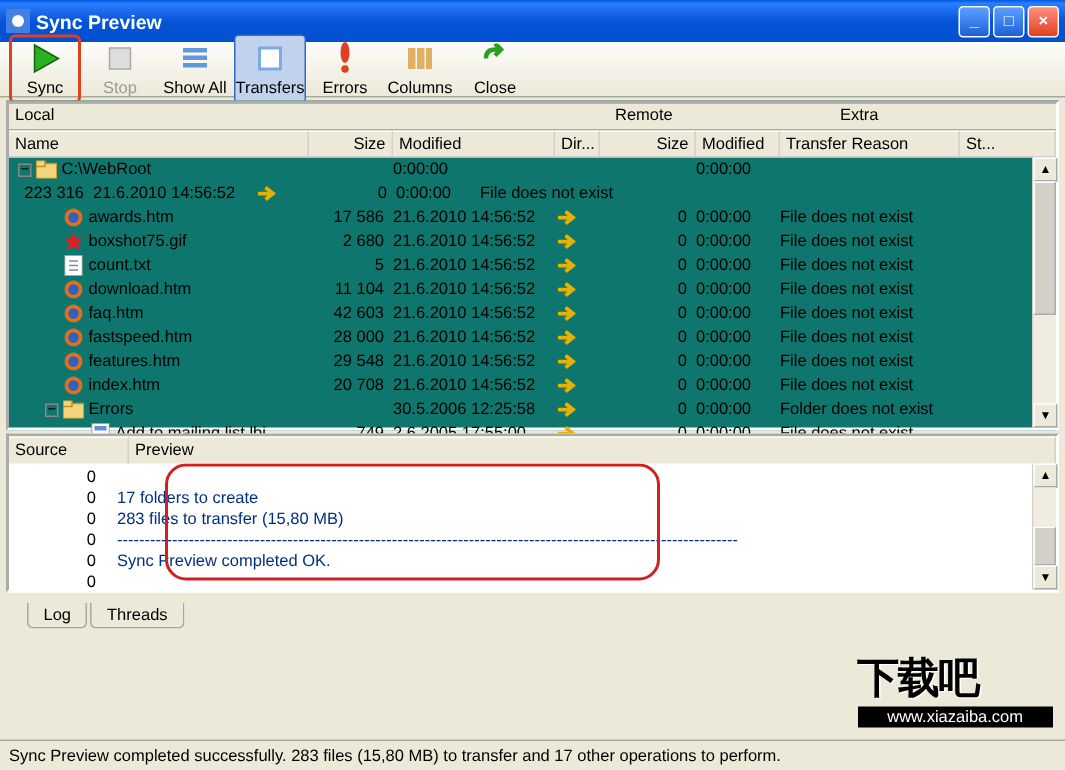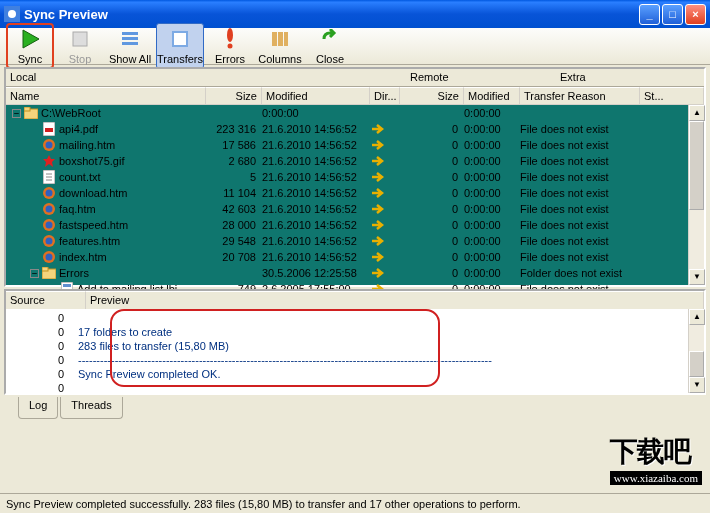--- a/index.html
+++ b/index.html
@@ -38,26 +38,26 @@
 .sv-btn { width: 16px; height: 16px; background: #ece9d8; border: 1px outset #fff; text-align: center; font-size: 8px; line-height: 14px; }
 .sv-track { position: absolute; top: 16px; bottom: 16px; left: 0; right: 0; background: #f0ece0; }
 .sv-thumb { position: absolute; top: 0; left: 0; right: 0; height: 60%; background: #d4d0c8; border: 1px outset #fff; }
 .msg-panel { height: 106px; border: 2px inset #fff; margin: 2px 4px; background: white; display: flex; flex-direction: column; position: relative; }
 .msg-hdrs { height: 18px; display: flex; background: #ece9d8; }
 .msg-body { flex: 1; padding: 2px; position: relative; overflow: hidden; }
 .msg-row { display: flex; height: 14px; font-size: 11px; align-items: center; }
 .m-src { width: 70px; text-align: right; padding-right: 14px; }
 .m-msg { flex: 1; color: #003080; }
 .red-box { position: absolute; border: 2px solid #d02020; border-radius: 14px; pointer-events: none; }
-.tabs { height: 22px; display: flex; padding-left: 14px; margin: 0 4px; }
+.tabs { height: 22px; display: flex; align-items: flex-end; padding-left: 14px; margin: 0 4px; }
 .tab { padding: 2px 10px; background: #ece9d8; border: 1px solid #aca899; border-top: none; border-radius: 0 0 4px 4px; font-size: 11px; margin-right: 2px; }
 .statusbar { position: absolute; bottom: 0; left: 0; right: 0; height: 20px; border-top: 1px solid #aca899; padding: 2px 6px; font-size: 11px; display: flex; align-items: center; background: #ece9d8; }
 .watermark { position: absolute; right: 8px; bottom: 28px; }
 .watermark .big { font-size: 28px; font-weight: 900; color: #000; letter-spacing: -1px; text-shadow: 1px 1px 0 #fff; }
-.watermark .url { font-size: 11px; color: #fff; background: #000; padding: 1px 4px; text-align: right; font-family: Liberation Serif, serif; }
+.watermark .url { font-size: 11px; color: #fff; background: #000; padding: 1px 20px; text-align: right; }
 svg { display: block; }
 </style>
 </head>
 <body>
 
 <div class="titlebar">
   <span class="icon">
     <svg width="16" height="16">
         <rect width="16" height="16" fill="#4080e0"></rect>
         <circle cx="8" cy="8" r="4" fill="#fff"></circle>
@@ -169,32 +169,20 @@
               </span>
             </div>
             <div class="c-size"></div>
             <div class="c-mod">0:00:00</div>
             <div class="c-dir"></div>
             <div class="c-rsize"></div>
             <div class="c-rmod">0:00:00</div>
             <div class="c-reason"></div>
           </div>
           <div class="row">
-            <div class="c-name">
-              <span class="tree" style="padding-left:22px">
-                <span style="width:12px;display:inline-block"></span>
-                <span class="ficon">
-                  <svg width="12" height="14">
-                    <rect width="12" height="14" fill="#fff" stroke="#888"></rect>
-                    <rect x="2" y="6" width="8" height="4" fill="#d02020"></rect>
-                  </svg>
-                </span>
-                <span>api4.pdf</span>
-              </span>
-            </div>
             <div class="c-size">223 316</div>
             <div class="c-mod">21.6.2010 14:56:52</div>
             <div class="c-dir">
               <svg width="16" height="10">
                 <path d="M2 5 L10 5 M7 1 L12 5 L7 9" fill="none" stroke="#e8b000" stroke-width="2.5"></path>
               </svg>
             </div>
             <div class="c-rsize">0</div>
             <div class="c-rmod">0:00:00</div>
             <div class="c-reason">File does not exist</div>
@@ -202,21 +190,21 @@
           <div class="row">
             <div class="c-name">
               <span class="tree" style="padding-left:22px">
                 <span style="width:12px;display:inline-block"></span>
                 <span class="ficon">
                   <svg width="14" height="14">
                     <circle cx="7" cy="7" r="6" fill="#e07020"></circle>
                     <circle cx="7" cy="7" r="3.5" fill="#3060c0"></circle>
                   </svg>
                 </span>
-                <span>mailing.htm</span>
+                <span>awards.htm</span>
               </span>
             </div>
             <div class="c-size">17 586</div>
             <div class="c-mod">21.6.2010 14:56:52</div>
             <div class="c-dir">
               <svg width="16" height="10">
                 <path d="M2 5 L10 5 M7 1 L12 5 L7 9" fill="none" stroke="#e8b000" stroke-width="2.5"></path>
               </svg>
             </div>
             <div class="c-rsize">0</div>

